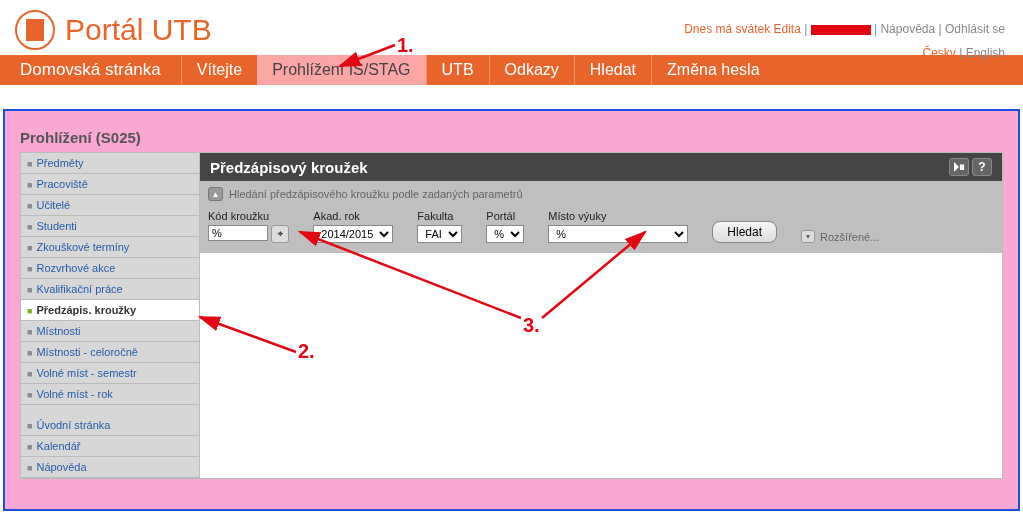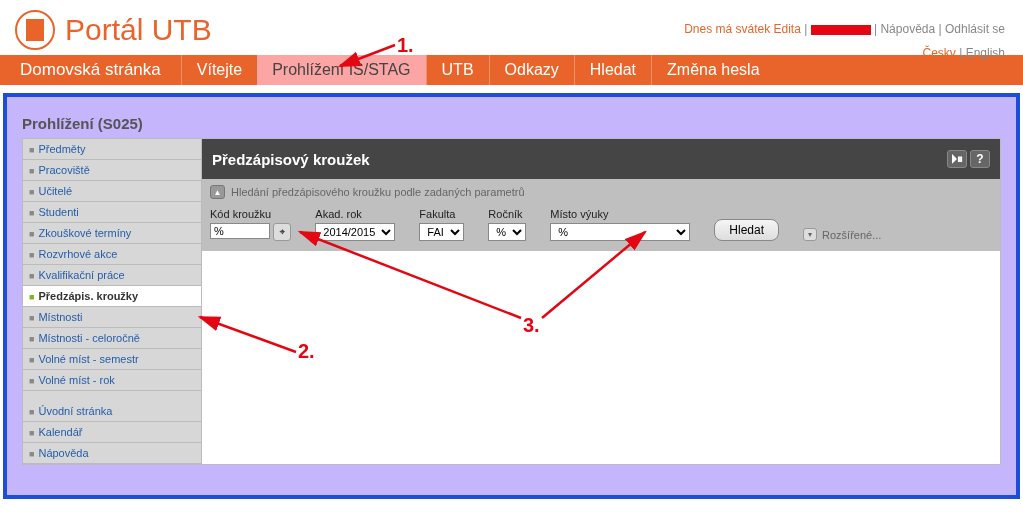--- a/index.html
+++ b/index.html
@@ -85,24 +85,24 @@
     border-left: 1px solid rgba(255,255,255,0.3);
     cursor: pointer;
   }
   .tab.active {
     background: #fca5a5;
     color: #444;
     border: none;
   }
 
   .body-area {
-    border: 4px solid #1d4ed8;
-    margin: 8px 3px 3px 3px;
+    border: 2px solid #1d4ed8;
+    margin: 24px 3px 3px 3px;
     padding: 18px 15px 30px 15px;
-    background: #c4b5fd;
+    background: #f9a8d4;
   }
   .page-title {
     font-size: 15px;
     font-weight: bold;
     color: #555;
     margin-bottom: 6px;
   }
   .content-row { display: flex; }
   .sidebar {
     width: 180px;
@@ -130,21 +130,21 @@
     border: 1px solid #bbb;
     border-left: none;
     min-height: 320px;
     background: #fff;
   }
   .panel-title {
     background: #454545;
     color: #fff;
     font-size: 15px;
     font-weight: bold;
-    padding: 11px 10px;
+    padding: 5px 10px;
     display: flex;
     align-items: center;
     justify-content: space-between;
   }
   .title-icons { display: flex; gap: 3px; }
   .title-icon {
     width: 20px; height: 18px;
     background: #666;
     border: 1px solid #888;
     border-radius: 3px;
@@ -335,21 +335,21 @@
               <option>2014/2015</option>
             </select>
           </div>
           <div class="filter-col">
             <label>Fakulta</label>
             <select>
               <option>FAI</option>
             </select>
           </div>
           <div class="filter-col">
-            <label>Ročník</label>
+            <label>Portál</label>
             <select>
               <option>%</option>
             </select>
           </div>
           <div class="filter-col">
             <label>Místo výuky</label>
             <select style="width:140px">
               <option>%</option>
             </select>
           </div>

